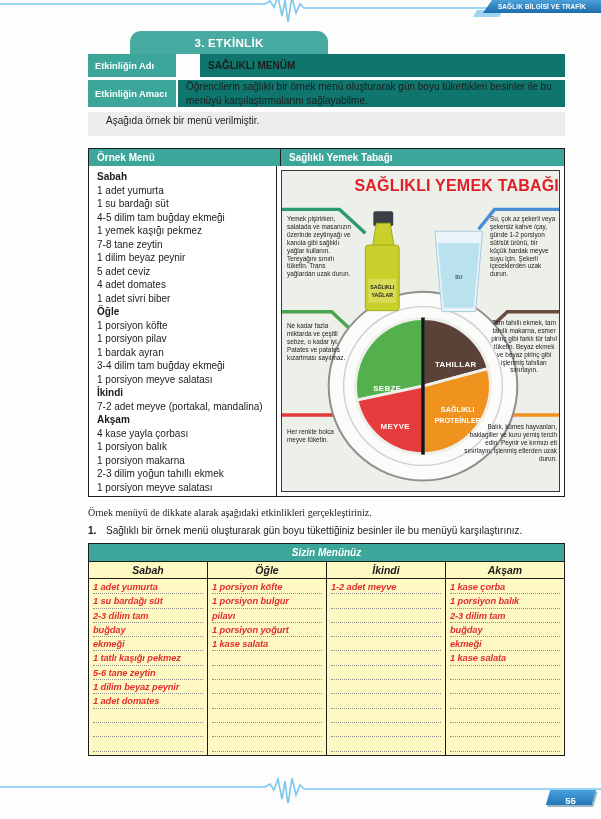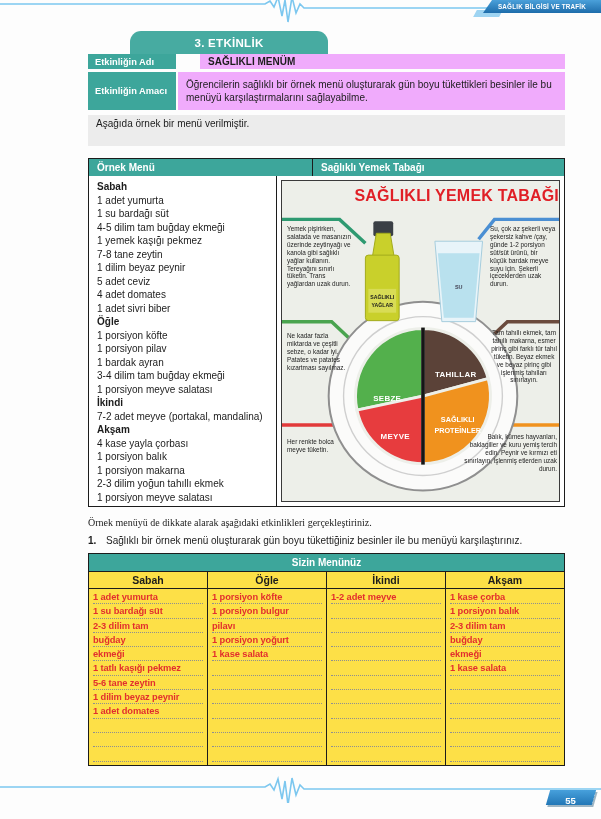--- a/index.html
+++ b/index.html
@@ -26,32 +26,32 @@
   .content { position:absolute; left:78px; top:31px; width:477px;margin-left:10px; }
 
   .activity-tab { margin-left:42px; width:198px; height:23px; background:#47aba1;
     border-radius:11px 11px 0 0; color:#fff; font-weight:bold; font-size:11.5px;
     text-align:center; line-height:24px; letter-spacing:.3px; }
 
   .info-table { display:flex; flex-direction:column; gap:3px; }
   .info-row { display:flex; gap:2px; }
   .info-label { width:88px; background:#3da69b; color:#fff; font-weight:bold;
     font-size:9.3px; display:flex; align-items:center; padding-left:7px; flex-shrink:0; }
-  .info-value { flex:1; background:#f0abfc; font-size:10px; line-height:1.32;
+  .info-value { flex:1; background:#0f766e; font-size:10px; line-height:1.32;
     padding:3px 8px; display:flex; flex-direction:column; justify-content:center; }
-  .r1 { height:15px;gap:24px; } .r2 { height:38px; } .r3 { height:18px; }
+  .r1 { height:23px;gap:24px; } .r2 { height:27px; } .r3 { height:18px; }
   .bold { font-weight:bold; }
 
-  .intro-band { margin-top:5px; background:#ececec; height:31px; font-size:10px;
-    line-height:18px; padding-left:8px; }
+  .intro-band { margin-top:5px; background:#ececec; height:24px; font-size:10px;
+    line-height:18px; padding-left:18px; }
 
   
   .menu-table { margin-top:12px; border:1.6px solid #1c1c1c; }
   .menu-head { display:flex; background:#3da69b; height:17px; }
-  .menu-head .hl { width:224px; border-right:1.6px solid #1c1c1c; }
+  .menu-head .hl { width:192px; border-right:1.6px solid #1c1c1c; }
   .menu-head .hr { flex:1; }
   .menu-head div { color:#fff; font-weight:bold; font-size:10px; line-height:17px;
     padding-left:8px; }
   .menu-body { display:flex; height:330px; background:#fff; }
   .menu-list { width:188px; border-right:1.6px solid #1c1c1c; padding:4px 2px 0 8px; }
   .menu-line { font-size:10px; line-height:13.5px; white-space:nowrap; }
   .menu-line.hd { font-weight:bold; }
 
   
   .diagram-cell { flex:1; position:relative; }
@@ -67,21 +67,21 @@
   .note-protein { right:2px; top:252px; width:98px; text-align:right; }
   .diagram svg { position:absolute; inset:0; width:100%; height:100%;
     font-family:"Liberation Sans", sans-serif; }
 
   
   .exercise-intro { margin-top:10px; font-size:10px;font-family:Liberation Serif, serif; }
   .exercise-item { margin-top:7px; display:flex; font-size:10px; }
   .exercise-item .num { font-weight:bold; width:18px; flex-shrink:0; }
 
   
-  .your-table { margin-top:7px; border:1.6px solid #1c1c1c; background:#fde047; }
+  .your-table { margin-top:7px; border:1.6px solid #1c1c1c; background:#fef9c3;font-style:italic; }
   .your-title { background:#3da69b; color:#fff; font-weight:bold; font-size:10px;
     text-align:center; height:18px; line-height:18px; border-bottom:1.2px solid #1c1c1c; }
   .your-headrow { display:flex; height:17px; border-bottom:1.2px solid #1c1c1c; }
   .your-headrow .hc { flex:1; font-weight:bold; font-size:10.5px; text-align:center;
     line-height:17px; border-right:1.4px solid #1c1c1c; }
   .your-headrow .hc:last-child { border-right:none; }
   .your-bodyrow { display:flex; height:176px; }
   .your-cell { flex:1; border-right:1.4px solid #1c1c1c; padding:1px 4px 3px;
     display:flex; flex-direction:column; overflow:hidden; }
   .your-cell:last-child { border-right:none; }

